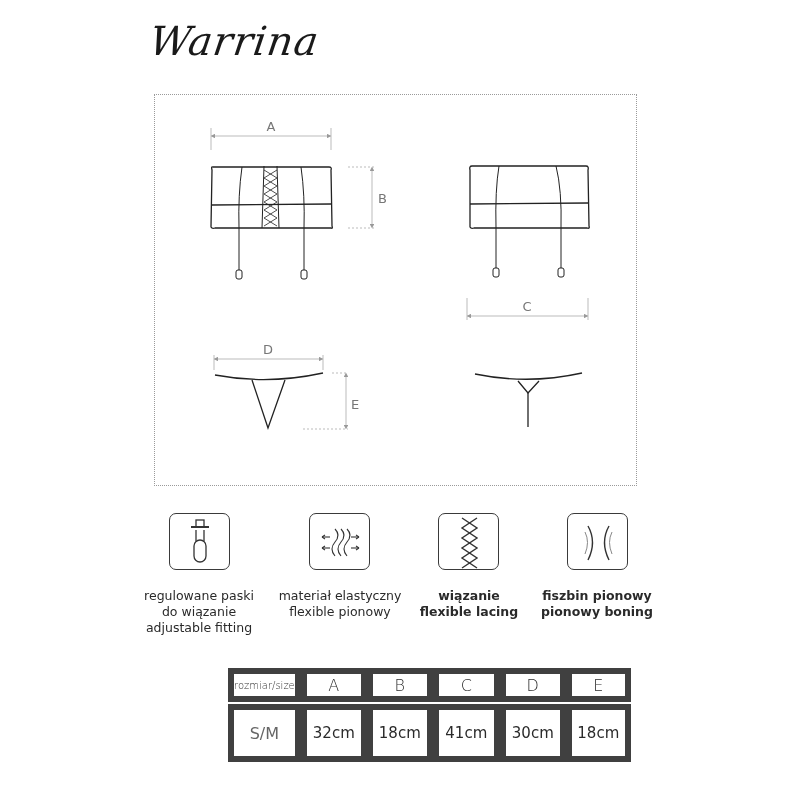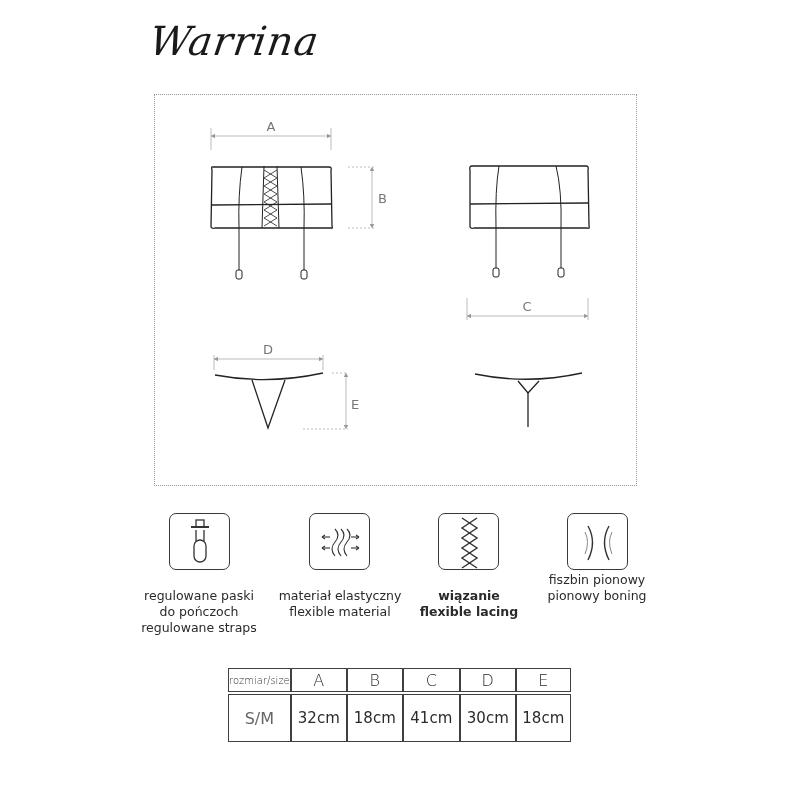--- a/index.html
+++ b/index.html
@@ -5,21 +5,21 @@
   html, body { margin:0; padding:0; background:#ffffff; }
   body { width:800px; height:800px; position:relative; overflow:hidden; font-family:"DejaVu Sans", sans-serif; color:#2a2a2a; }
   .title { position:absolute; left:150px; top:18px; font-family:"DejaVu Serif", serif; font-style:italic; font-size:40px; letter-spacing:1px; color:#1a1a1a; transform:skewX(-8deg); }
   .frame { position:absolute; left:154px; top:94px; width:483px; height:392px; border:1.5px dotted #9a9a9a; box-sizing:border-box; }
   svg.drawings { position:absolute; left:0; top:0; }
   .icon-box { position:absolute; width:61px; height:57px; border:1.6px solid #3a3a3a; border-radius:7px; box-sizing:border-box; background:#fff; }
   .icon-box svg { position:absolute; left:0; top:0; }
   .feature-label { position:absolute; width:140px; text-align:center; font-size:12.5px; line-height:16px; color:#2a2a2a; }
   .feature-label span { display:block; }
   table.sizes { position:absolute; left:228px; top:668px; border-collapse:separate; border-spacing:0; }
-  table.sizes td { border:1px solid #404040; text-align:center; color:#2a2a2a; padding:0; }
+  table.sizes td { border:6px solid #404040; text-align:center; color:#2a2a2a; padding:0; }
   .hdr td { height:22px; font-size:16px; color:#666; font-weight:300; }
   .hdr td.first { font-size:10px; color:#333; width:59px; }
   .gap td { height:2px; border:none !important; }
   .row td { height:46px; font-size:15px; }
   .row td.first { color:#666; font-size:16px; }
   .c1 { width:59px; } .c2 { width:54px; } .c3 { width:54px; } .c4 { width:55px; } .c5 { width:54px; } .c6 { width:53px; }
 </style>
 </head>
 <body>
 
@@ -124,32 +124,32 @@
   <svg width="61" height="57" fill="none" stroke-width="1.4">
     <path d="M20,12 Q29,28 20,46" stroke="#333"></path>
     <path d="M17,18 Q22,28 17,40" stroke="#888" stroke-width="1"></path>
     <path d="M41,12 Q32,28 41,46" stroke="#333"></path>
     <path d="M44,18 Q39,28 44,40" stroke="#888" stroke-width="1"></path>
   </svg>
 </div>
 
 <div class="feature-label" style="left:129px; top:588px;">
   <span>regulowane paski</span>
-  <span>do pończoch</span>
-  <span>regulowane straps</span>
+  <span>do wiązanie</span>
+  <span>adjustable fitting</span>
 </div>
 <div class="feature-label" style="left:270px; top:588px;">
   <span>materiał elastyczny</span>
-  <span>flexible material</span>
+  <span>flexible pionowy</span>
 </div>
 <div class="feature-label" style="left:399px; top:588px;font-weight:bold;">
   <span>wiązanie</span>
   <span>flexible lacing</span>
 </div>
-<div class="feature-label" style="left:527px; top:572px;">
+<div class="feature-label" style="left:527px; top:588px;font-weight:bold;">
   <span>fiszbin pionowy</span>
   <span>pionowy boning</span>
 </div>
 
 <table class="sizes">
   <tbody>
       <tr class="hdr">
     <td class="first c1">rozmiar/size</td>
     <td class="c2">A</td>
     <td class="c3">B</td>

